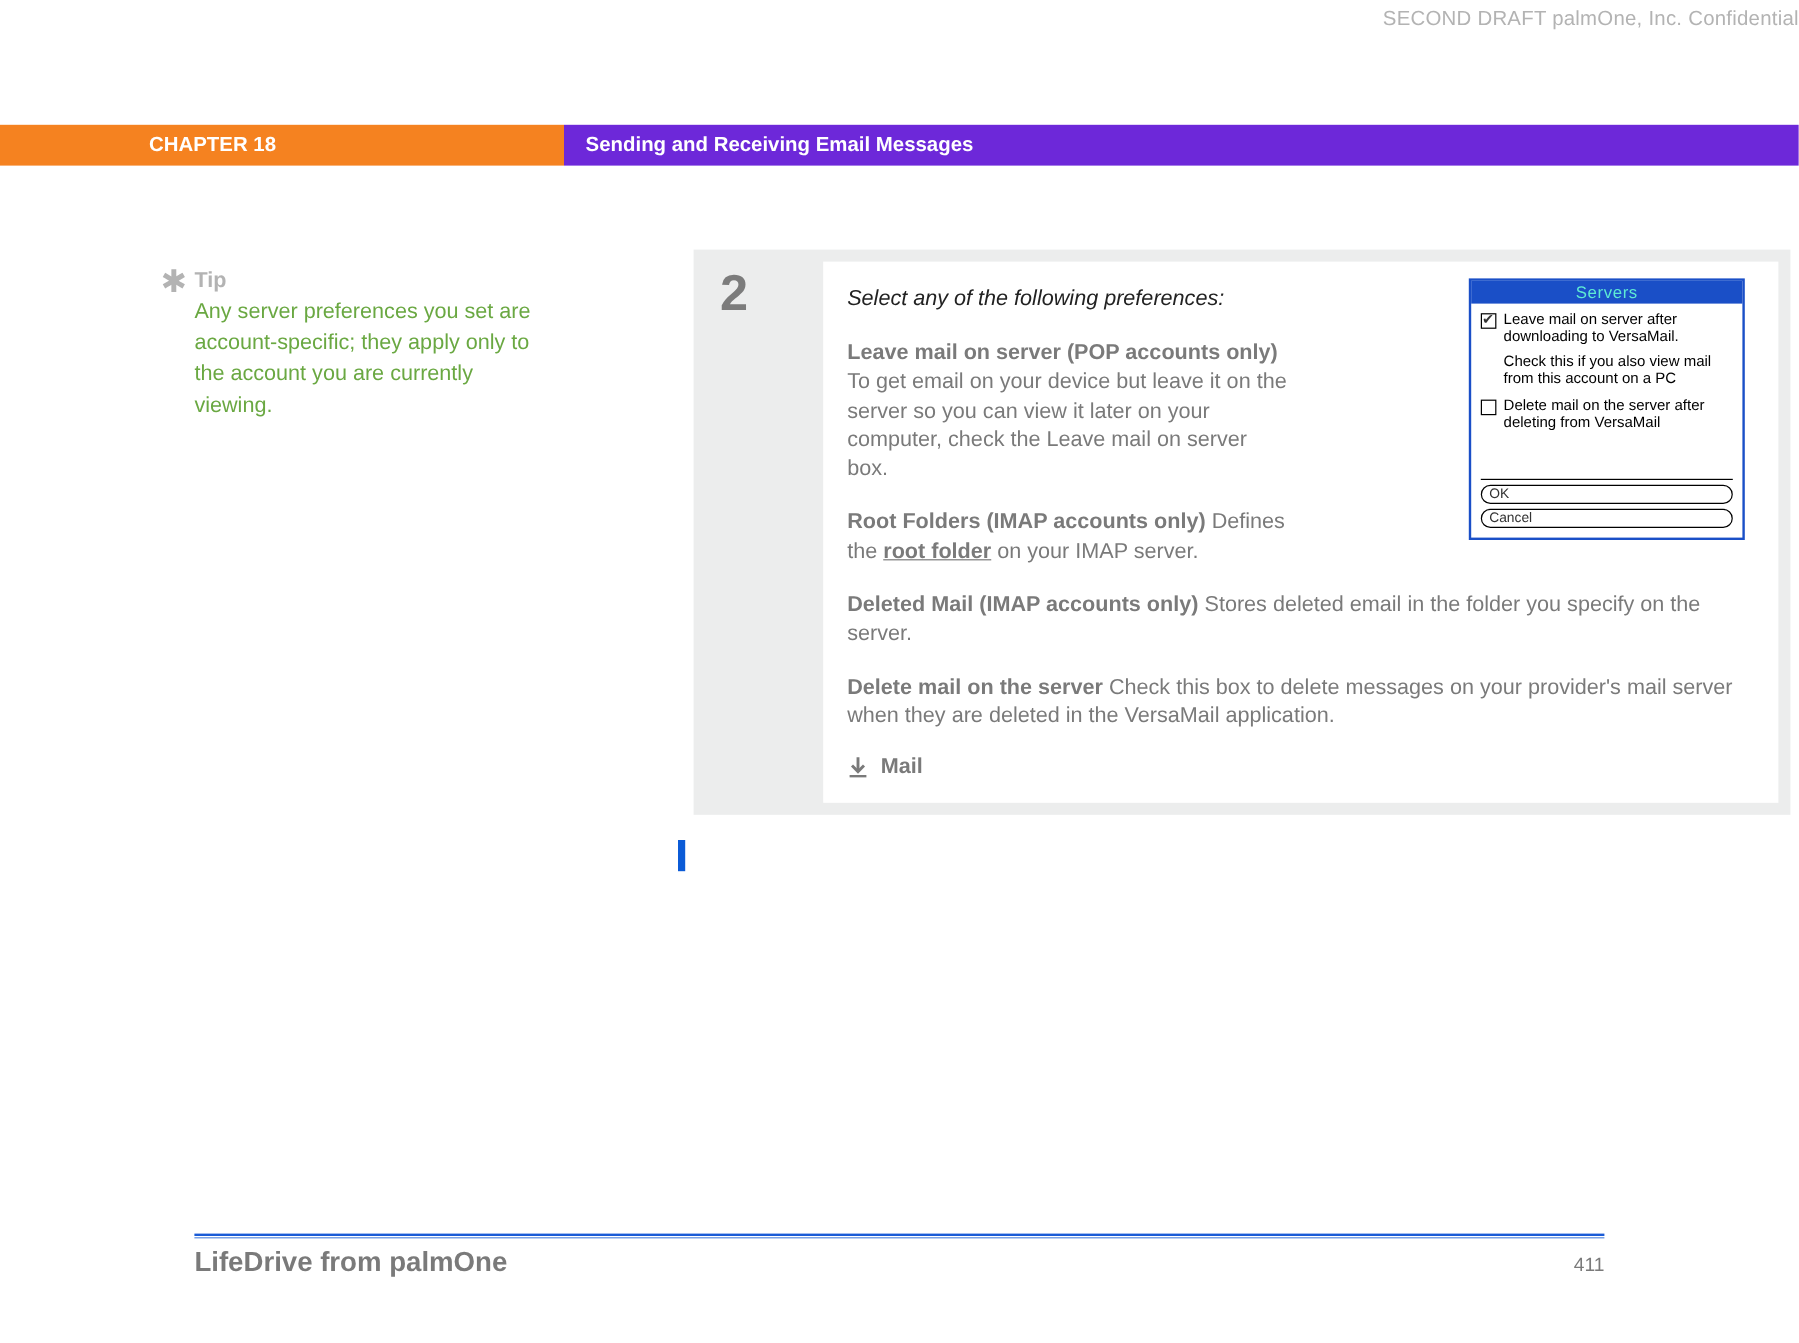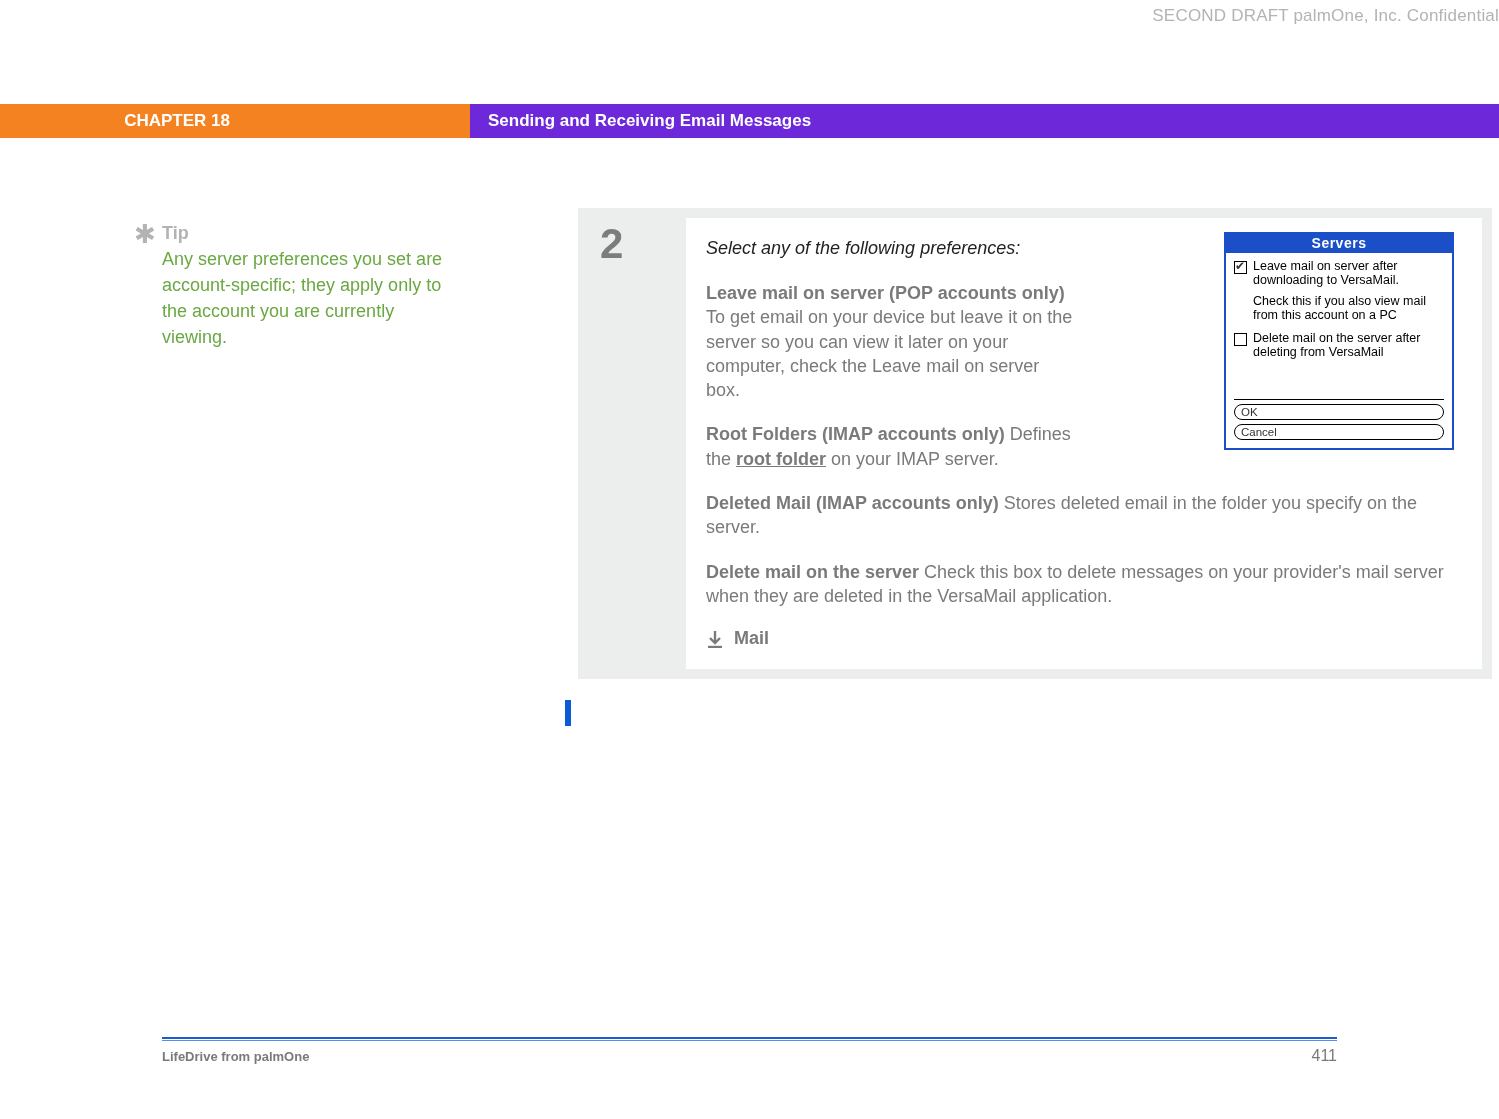--- a/index.html
+++ b/index.html
@@ -154,22 +154,22 @@
     position: absolute;
     right: 28px;
     top: 14px;
     width: 230px;
     border: 2px solid #1a4fc7;
     background: #fff;
     font-family: Tahoma, Arial, sans-serif;
   }
   .servers-title {
     background: #1a4fc7;
-    color: #ffffff;
-    font-weight: bold;
+    color: #5eead4;
+    font-weight: normal;
     font-size: 14px;
     text-align: center;
     padding: 1px 0 2px 0;
     letter-spacing: 0.5px;
   }
   .servers-body {
     padding: 6px 8px 8px 8px;
   }
   .srv-row {
     display: flex;
@@ -233,21 +233,21 @@
     margin-bottom: 6px;
   }
   .footer-row {
     display: flex;
     justify-content: space-between;
     align-items: baseline;
   }
   .footer-left {
     color: #7a7a7a;
     font-weight: bold;
-    font-size: 13px;
+    font-size: 23px;
   }
   .footer-right {
     color: #7a7a7a;
     font-size: 16px;
   }
 </style>
 </head>
 <body>
 
 <div class="header-confidential">SECOND DRAFT palmOne, Inc.  Confidential</div>

